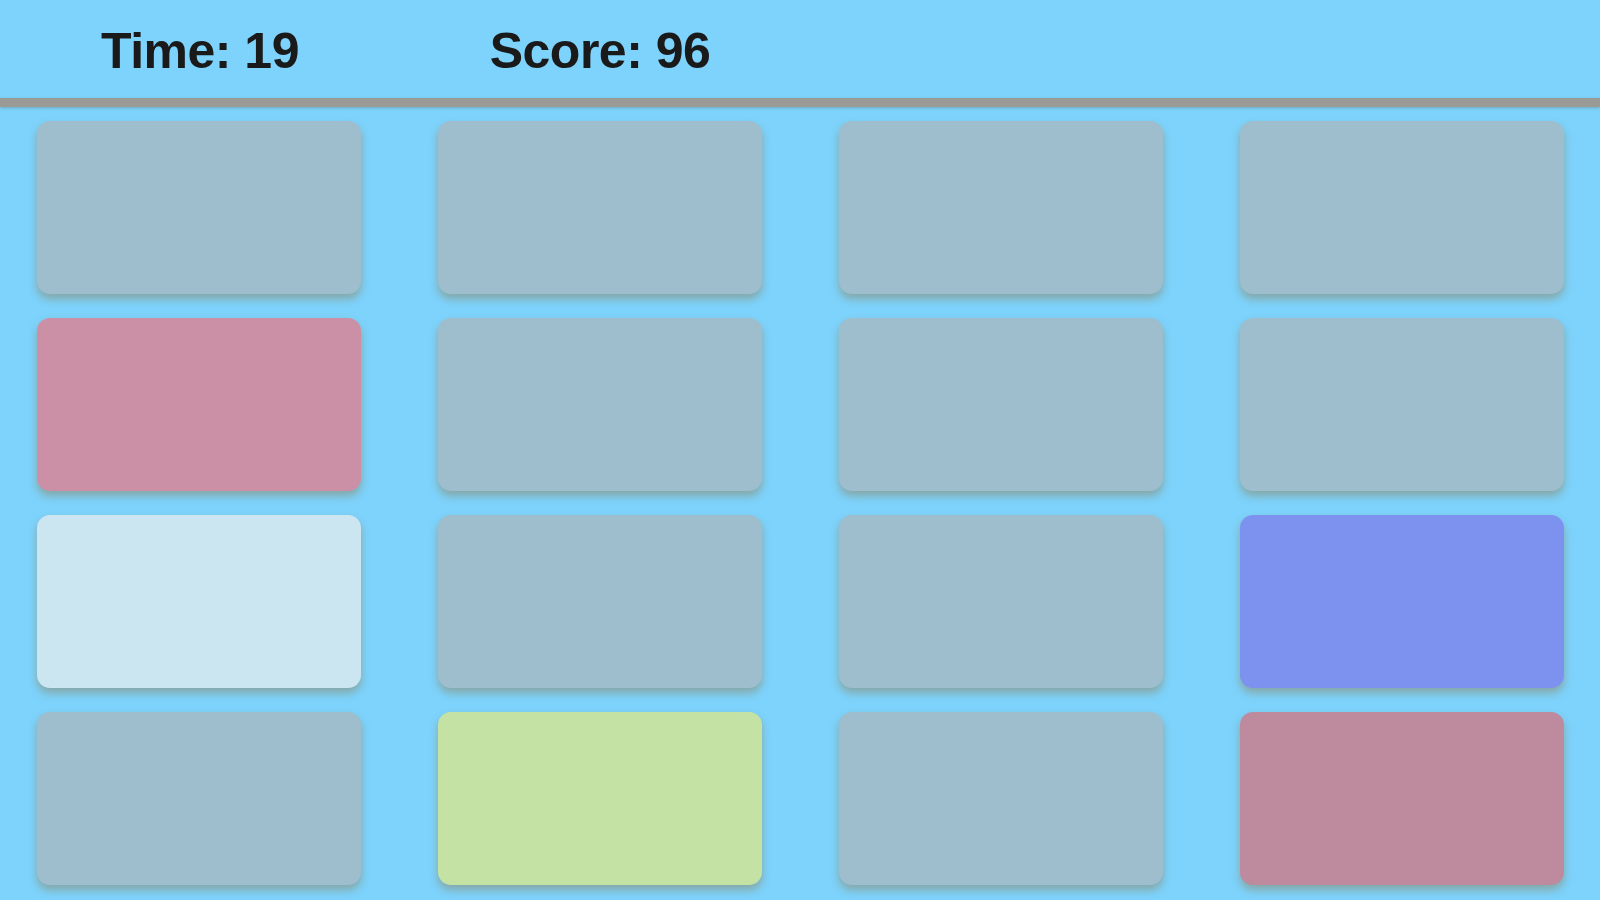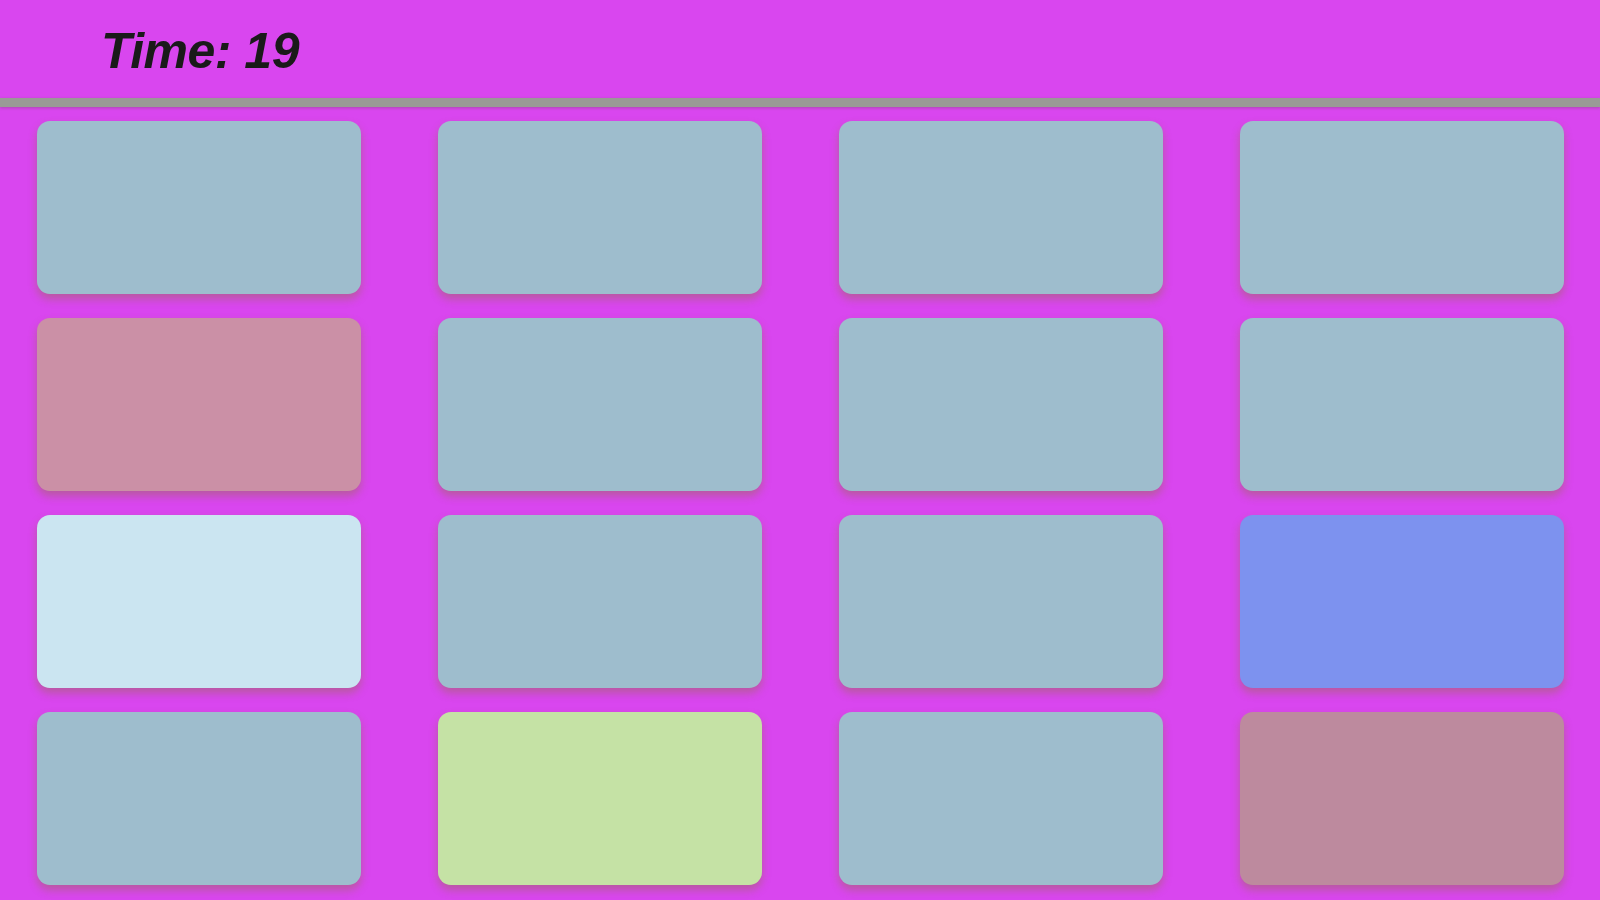--- a/index.html
+++ b/index.html
@@ -44,24 +44,25 @@
   }
   .tile {
     border-radius: 13px;
     box-shadow: 0 5px 8px rgba(145, 113, 62, 0.45);
     cursor: pointer;
   }
 </style>
 </head>
 <body>
 
-<div class="app" style="background: #d946ef; font-style: italic;">
+<div class="app" style="background: #7dd3fc;">
 
   <header class="hud">
     <div class="stat" style="color: rgb(26, 26, 26);">Time: 19</div>
+    <div class="stat" style="color: rgb(26, 26, 26);">Score: 96</div>
   </header>
 
   <div class="divider" style="background: rgb(154, 154, 150);"></div>
 
   <main class="board">
       <div class="tile" style="background: rgb(158, 189, 205);"></div>
       <div class="tile" style="background: rgb(158, 189, 205);"></div>
       <div class="tile" style="background: rgb(158, 189, 205);"></div>
       <div class="tile" style="background: rgb(158, 189, 205);"></div>
       <div class="tile" style="background: rgb(203, 144, 166);"></div>

